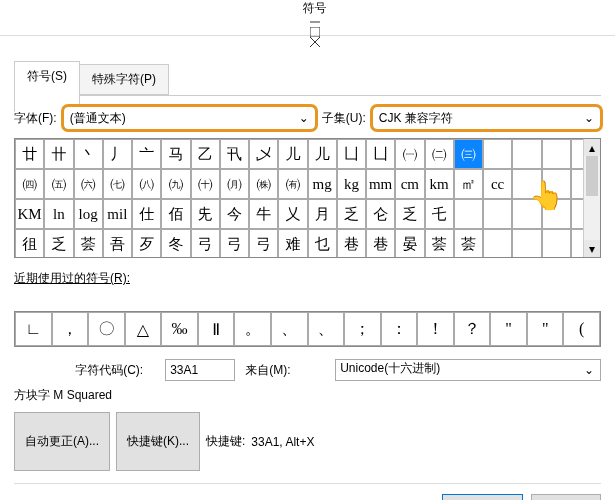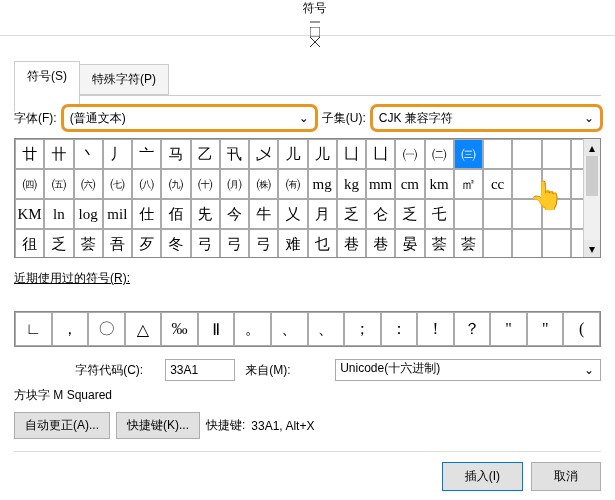--- a/index.html
+++ b/index.html
@@ -25,21 +25,21 @@
 .scrollbar { position: absolute; right: 0; top: 0; width: 17px; height: 100%; background: #f0f0f0; border-left: 1px solid #ccc; }
 .sb-btn { height: 17px; display: flex; align-items: center; justify-content: center; background: #e8e8e8; }
 .sb-thumb { position: absolute; top: 17px; left: 2px; right: 2px; height: 40px; background: #ccc; }
 .recent-label { margin-bottom: 24px; text-decoration: underline; }
 .recent-grid { display: grid; grid-template-columns: repeat(16, 1fr); border: 1px solid #888; margin-bottom: 12px; }
 .recent-cell { border: 1px solid #aaa; height: 34px; display: flex; align-items: center; justify-content: center; font-size: 16px; font-family: SimSun, serif; cursor: pointer; }
 .info-row { display: flex; align-items: center; gap: 10px; margin-bottom: 6px; }
 .info-row .label { min-width: 80px; }
 .code-input { width: 70px; height: 22px; border: 1px solid #aaa; padding: 0 4px; font-size: 12px; }
 .from-select { flex: 1; height: 22px; border: 1px solid #aaa; padding: 0 4px; font-size: 12px; display: flex; align-items: flex-start; position: relative; }
-.btn { border: 1px solid #adadad; background: #e1e1e1; padding: 4px 10px; font-size: 12px; cursor: pointer; }
+.btn { border: 1px solid #adadad; background: #e1e1e1; padding: 20px 10px; font-size: 12px; cursor: pointer; }
 .btn-row { display: flex; gap: 6px; align-items: center; margin-top: 6px; }
 .footer { display: flex; justify-content: flex-end; gap: 8px; margin-top: 12px; padding-top: 10px; border-top: 1px solid #ddd; }
 .footer .btn { padding: 5px 22px; }
 .footer .btn.primary { border: 1.5px solid #0078d7; }
 .cursor-emoji { position: absolute; font-size: 28px; pointer-events: none; z-index: 10; }
 </style>
 </head>
 <body>
 
 <div class="titlebar">

